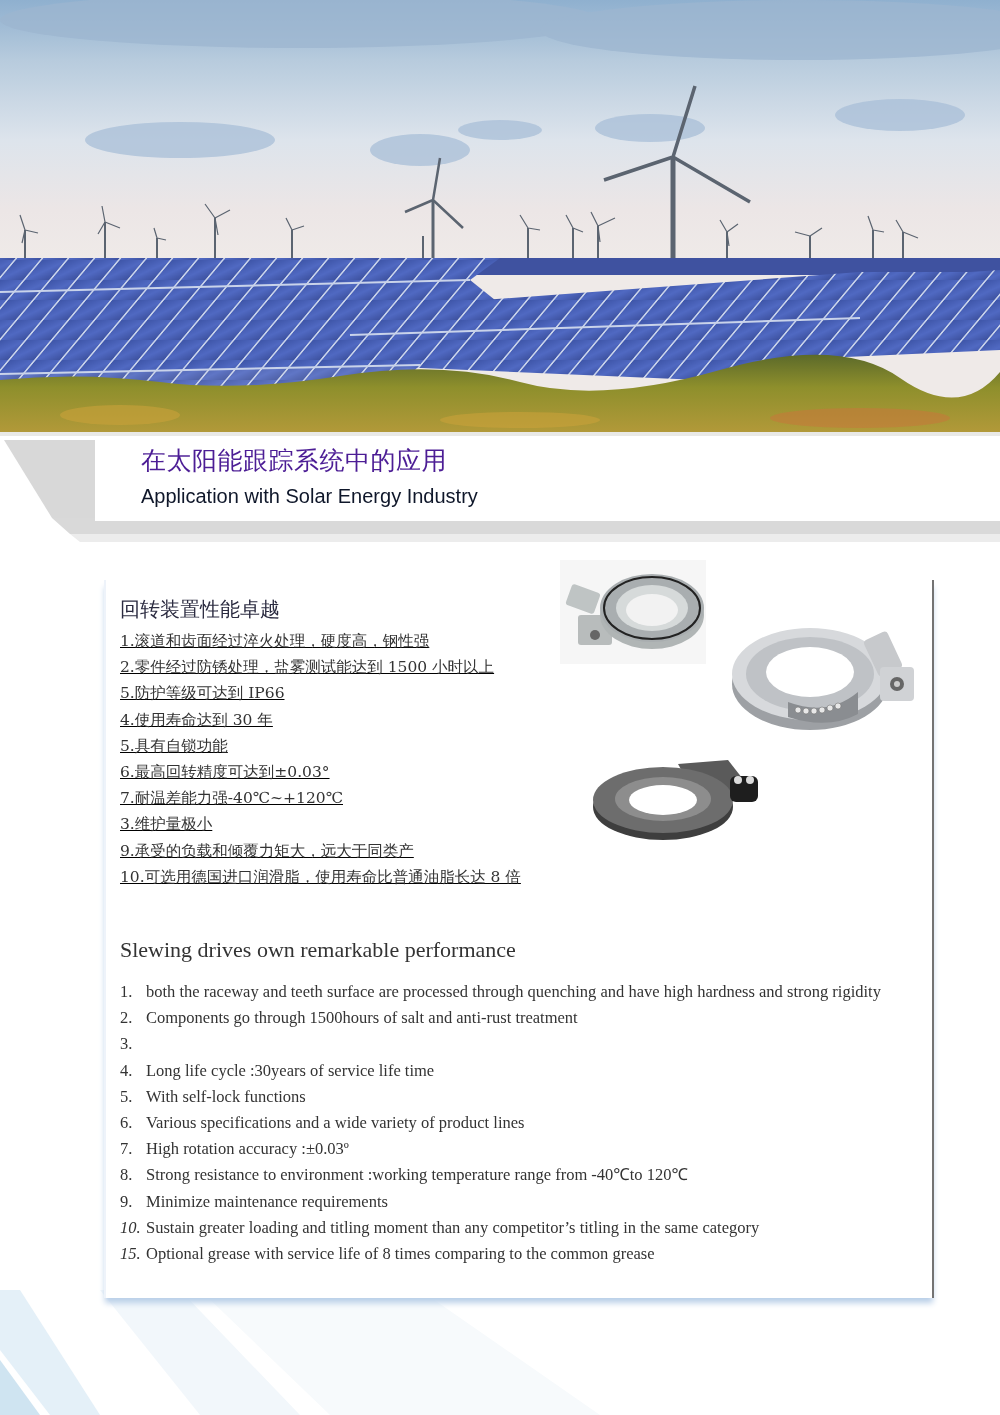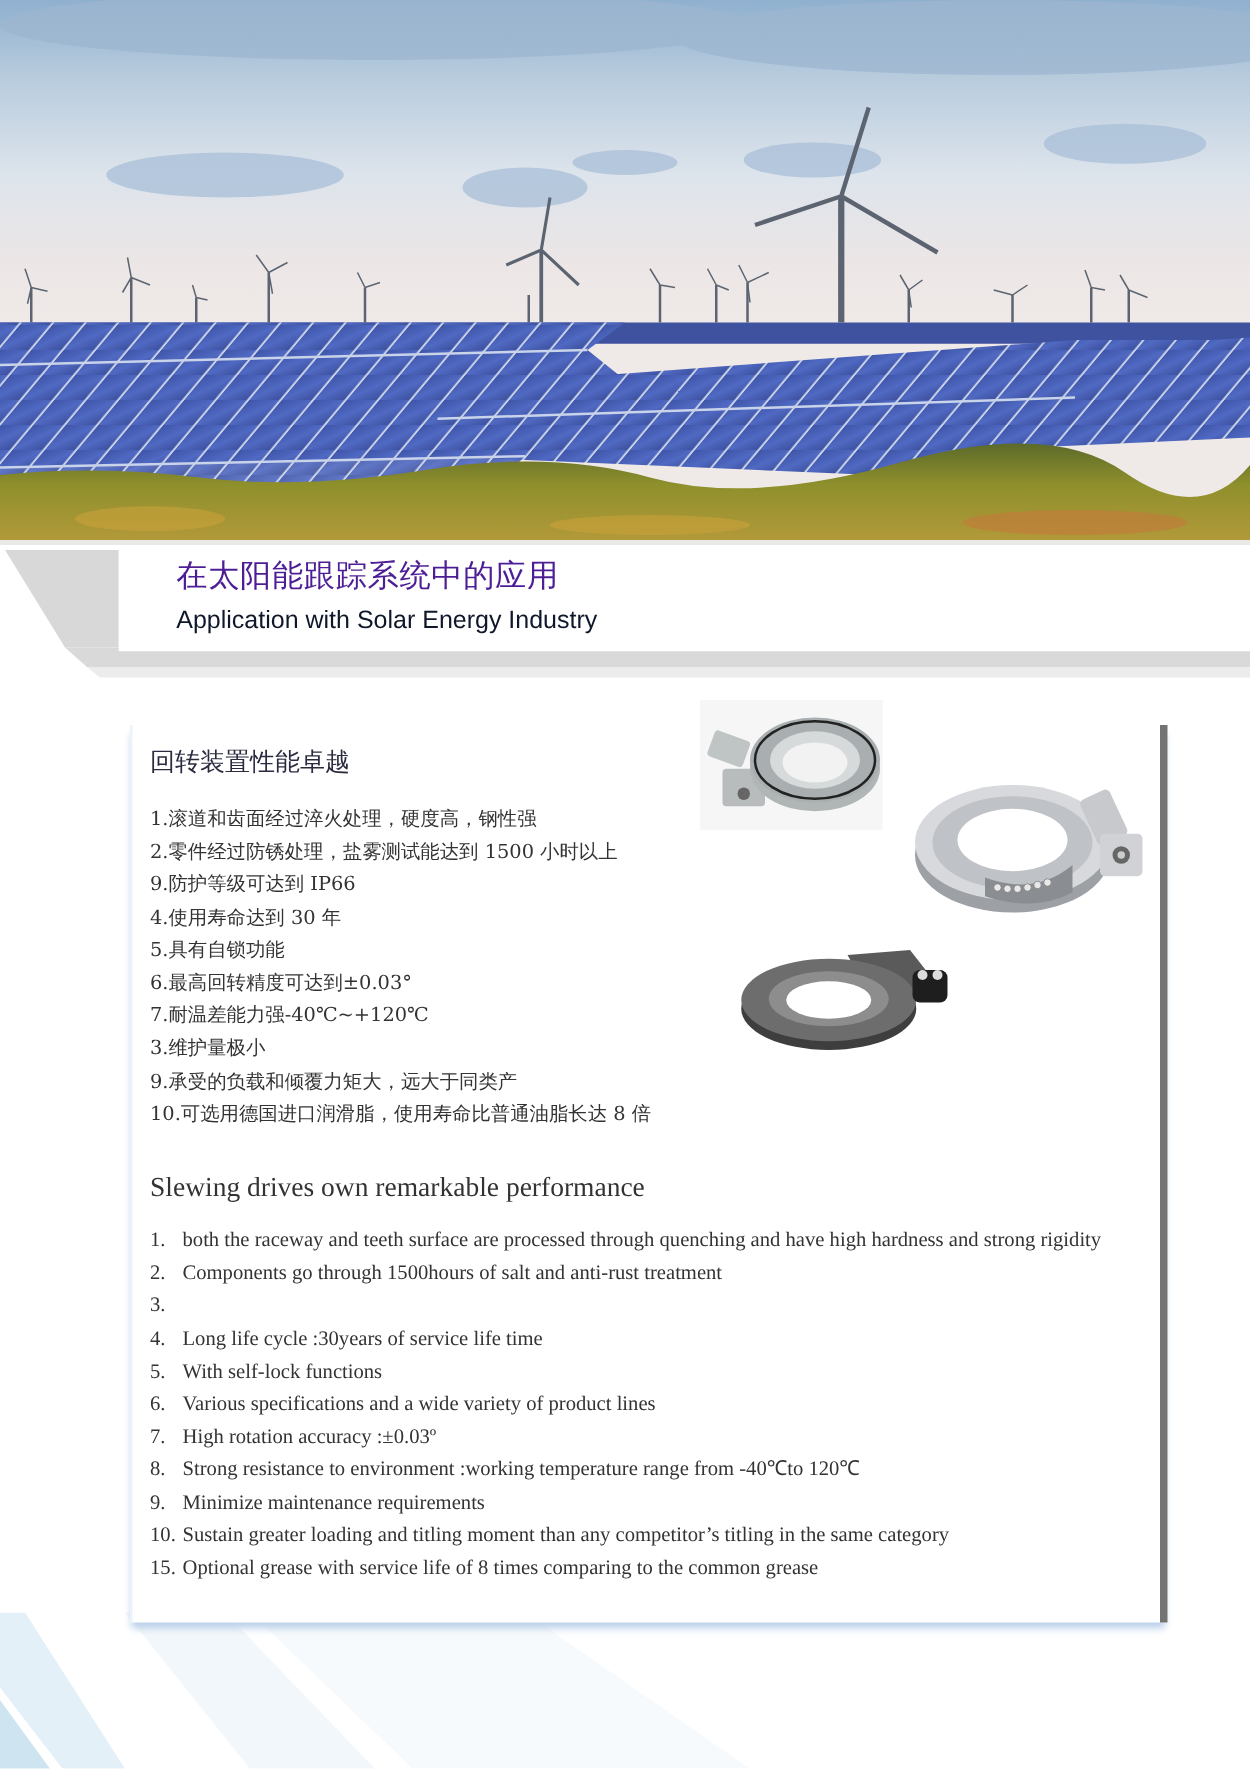--- a/index.html
+++ b/index.html
@@ -18,36 +18,36 @@
   .banner-title-cn { position: absolute; left: 46px; top: 6px; font-family: "DejaVu Sans", sans-serif;
     font-size: 25px; color: #4c1d95; letter-spacing: 0.5px; white-space: nowrap; }
   .banner-title-en { position: absolute; left: 46px; top: 47px; font-family: "Liberation Sans", sans-serif;
     font-size: 20px; color: #0f172a; white-space: nowrap; }
 
   
   .bottom-decor { position: absolute; left: 0; top: 1290px; width: 1000px; height: 125px; }
 
   
   .card { position: absolute; left: 104px; top: 580px; width: 830px; height: 718px; background: #ffffff;
-    border-left: 2px solid #eef3fa; border-right: 6px solid #737373;
+    border-left: 2px solid #eef3fa; border-right: 2px solid #737373;
     box-shadow: 0 6px 6px -1px #b9cfe8; }
 
   .cn-heading { position: absolute; left: 14px; top: 16px; font-family: "DejaVu Sans", sans-serif;
     font-size: 20px; color: #2b2b40; white-space: nowrap; }
-  .cn-list { position: absolute; left: 14px; top: 62px; list-style: none; }
+  .cn-list { position: absolute; left: 14px; top: 48px; list-style: none; text-decoration: underline; }
   .cn-list li { font-family: "DejaVu Serif", serif; font-size: 15.5px; color: #333333;
     height: 26.2px; line-height: 26.2px; white-space: nowrap; }
 
   .en-heading { position: absolute; left: 14px; top: 357px; font-family: "Liberation Serif", serif;
     font-size: 22px; color: #333333; white-space: nowrap; }
   .en-list { position: absolute; left: 14px; top: 399px; width: 800px; list-style: none; }
   .en-list li { font-family: "Liberation Serif", serif; font-size: 16.5px; color: #333333;
     line-height: 26.2px; display: flex; }
   .en-list li .num { display: inline-block; width: 26px; flex: none; }
-  .en-list li .num.wide { width: 26px; }
+  .en-list li .num.wide { width: 26px; font-style: italic; }
 
   
   .product { position: absolute; }
   .p1 { left: 560px; top: 560px; width: 146px; height: 104px; background: #f6f6f6; }
   .p2 { left: 728px; top: 622px; width: 188px; height: 110px; }
   .p3 { left: 578px; top: 752px; width: 192px; height: 92px; }
 </style>
 </head>
 <body>
 
@@ -155,21 +155,21 @@
   <polygon points="0,70 40,125 0,125" fill="#cfe4f1"></polygon>
   <polygon points="100,0 180,0 300,125 200,125" fill="#f2f7fb"></polygon>
   <polygon points="200,0 420,0 600,125 330,125" fill="#f7fafc"></polygon>
 </svg>
 
 <div class="card">
   <div class="cn-heading">回转装置性能卓越</div>
   <ul class="cn-list">
     <li>1.滚道和齿面经过淬火处理，硬度高，钢性强</li>
     <li>2.零件经过防锈处理，盐雾测试能达到 1500 小时以上</li>
-    <li>9.防护等级可达到 IP66</li>
+    <li>5.防护等级可达到 IP66</li>
     <li>4.使用寿命达到 30 年</li>
     <li>5.具有自锁功能</li>
     <li>6.最高回转精度可达到±0.03°</li>
     <li>7.耐温差能力强-40℃~+120℃</li>
     <li>3.维护量极小</li>
     <li>9.承受的负载和倾覆力矩大，远大于同类产</li>
     <li>10.可选用德国进口润滑脂，使用寿命比普通油脂长达 8 倍</li>
   </ul>
 
   <div class="en-heading">Slewing drives own remarkable performance</div>

